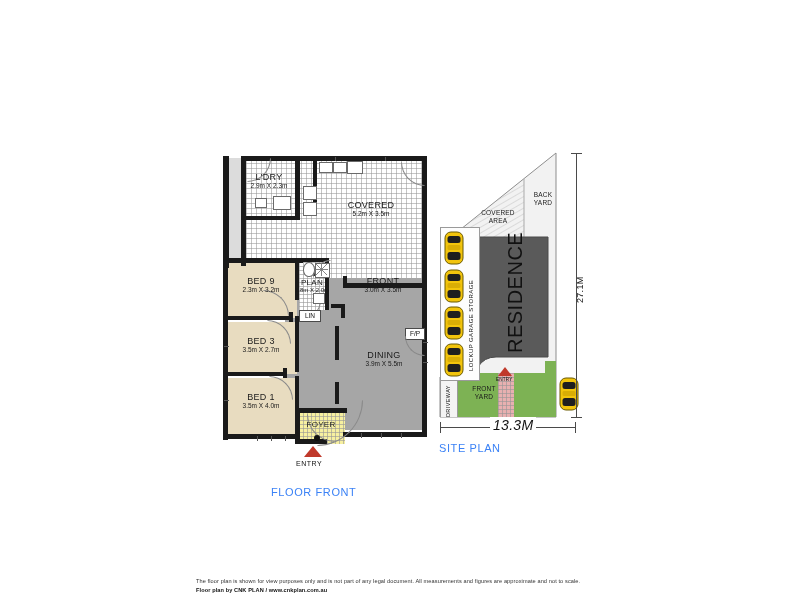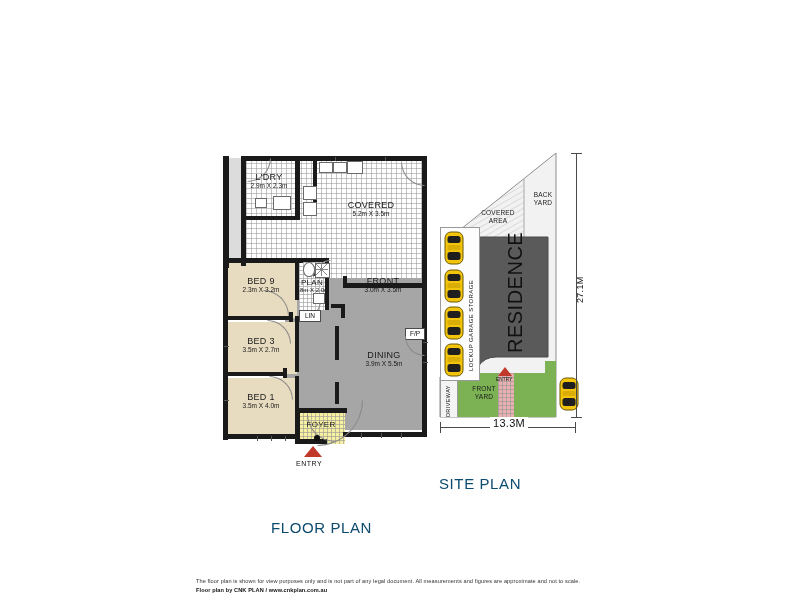--- a/index.html
+++ b/index.html
@@ -53,21 +53,21 @@
   .fixture{position:absolute;border:1px solid #6a6a6a;background:#fff;}
 
   
   .entry-tri{
     position:absolute;width:0;height:0;
     border-left:9px solid transparent;border-right:9px solid transparent;
     border-bottom:11px solid #c0392b;
   }
   .entry-txt{position:absolute;font-size:7px;letter-spacing:.5px;color:#111;}
 
-  .plantitle{position:absolute;font-size:15px;letter-spacing:.6px;color:#0c4a6e;margin-top:33px;}
+  .plantitle{position:absolute;font-size:11px;letter-spacing:.6px;color:#3b82f6;}
 
   
   .badge{
     position:absolute;background:#fff;border:1px solid #4a4a4a;
     font-size:6.5px;text-align:center;line-height:9px;color:#111;
   }
 
   
   #siteplan{position:absolute;left:432px;top:145px;width:160px;height:290px;}
   .lot-poly{position:absolute;left:0;top:0;}
@@ -77,21 +77,21 @@
     font-size:20px;letter-spacing:.5px;color:#111;
     transform-origin:0 0;transform:rotate(-90deg);
     white-space:nowrap;
   }
   .sp-vert{
     position:absolute;font-size:6.5px;letter-spacing:.4px;color:#111;
     transform-origin:0 0;transform:rotate(-90deg);white-space:nowrap;
   }
   .car{position:absolute;}
   .dimline{position:absolute;background:#4a4a4a;}
-  .dimtxt{position:absolute;font-size:11px;color:#111;letter-spacing:.3px;}
+  .dimtxt{position:absolute;font-size:14px;color:#111;letter-spacing:.3px;font-style:italic;}
   .dimtxt-v{
     position:absolute;font-size:9px;color:#111;letter-spacing:.3px;
     transform-origin:0 0;transform:rotate(-90deg);white-space:nowrap;
   }
 
   
   #footer{position:absolute;left:0;top:520px;width:800px;height:80px;}
   .fineprint{position:absolute;left:196px;font-size:5.6px;color:#333;letter-spacing:.1px;}
   .fineprint.b{font-weight:bold;color:#111;}
 </style>
@@ -240,21 +240,21 @@
     </div>
 
     <div class="roomlabel" style="left:82px;top:270px;width:48px;">
       <div class="nm" style="font-size:8px;">FOYER</div>
     </div>
 
     <div class="entry-tri" style="left:89px;top:296px;"></div>
     <div class="entry-txt" style="left:81px;top:310px;">ENTRY</div>
   </div>
 
-  <div class="plantitle" style="left:271px;top:486px;">FLOOR PLAN</div>
+  <div class="plantitle" style="left:271px;top:486px;">FLOOR FRONT</div>
 
   <div id="siteplan">
 
     <svg class="lot-poly" width="160" height="290" viewBox="0 0 160 290">
       <polygon points="24,88 124,8 124,272 8,272 8,232 24,232" fill="#f2f2f2" stroke="#8d8d8d" stroke-width="1"></polygon>
 
       <defs>
         <pattern id="hatch" width="5" height="5" patternUnits="userSpaceOnUse" patternTransform="rotate(60)">
           <line x1="0" y1="0" x2="0" y2="5" stroke="#b9b9b9" stroke-width="1"></line>
         </pattern>

